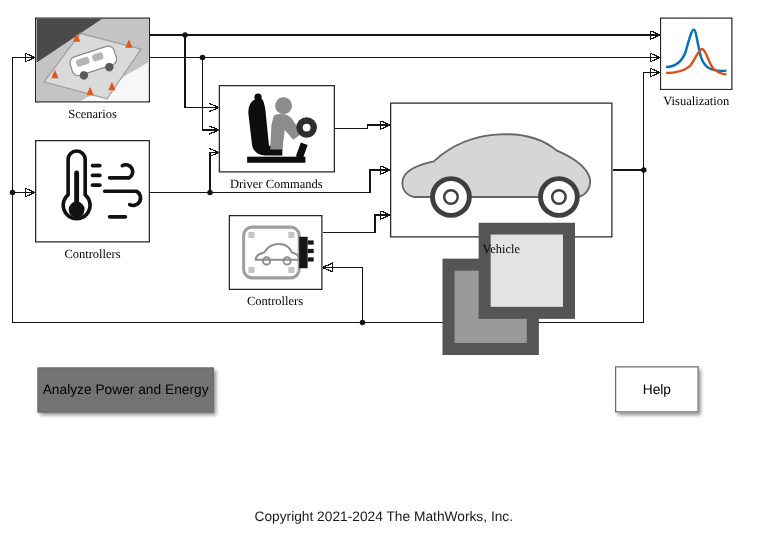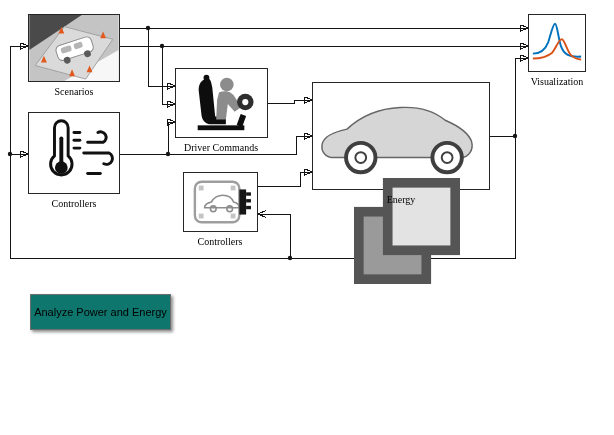--- a/index.html
+++ b/index.html
@@ -22,21 +22,21 @@
   .blk-controllers   { left:183px; top:172px; width:75px;  height:60px; }
   .lbl-controllers   { left:220px; top:236px; }
   .blk-vehicle       { left:312px; top:82px;  width:178px; height:108px; }
   .lbl-vehicle       { left:401px; top:194px; }
   .blk-visualization { left:528px; top:14px;  width:58px;  height:58px; }
   .lbl-visualization { left:557px; top:76px; }
   .badge { position:absolute; left:6px; top:95px; width:11px; height:11px; }
   .btn { position:absolute; display:flex; align-items:center; justify-content:center;
          font-family:inherit; font-size:11px; color:#000; border:1px solid #6e6e6e;
          box-shadow:2px 2px 3px rgba(0,0,0,0.45); cursor:pointer; }
-  .btn-analyze { left:30px;  top:294px; width:141px; height:36px; background:#0f766e; }
+  .btn-analyze { left:30px;  top:294px; width:141px; height:36px; background:#737373; }
   .btn-help    { left:492px; top:293px; width:67px;  height:37px; background:#ffffff; }
   .copyright { position:absolute; left:0; top:408px; width:614px; text-align:center;
                font-size:11px; color:#1a1a1a; }
 </style>
 </head>
 <body>
 
 <div class="canvas">
 
   <svg class="wires" viewBox="0 0 614 435">
@@ -155,27 +155,29 @@
       <circle cx="48" cy="76" r="15" fill="#ffffff" stroke="#3f3f3f" stroke-width="4"></circle>
       <circle cx="48" cy="76" r="5.5" fill="#ffffff" stroke="#3f3f3f" stroke-width="2"></circle>
       <circle cx="136" cy="76" r="15" fill="#ffffff" stroke="#3f3f3f" stroke-width="4"></circle>
       <circle cx="136" cy="76" r="5.5" fill="#ffffff" stroke="#3f3f3f" stroke-width="2"></circle>
     </svg>
     <svg class="badge" viewBox="0 0 11 11">
       <rect x="0.5" y="3.5" width="7" height="7" fill="#9a9a9a" stroke="#555555" stroke-width="1"></rect>
       <rect x="3.5" y="0.5" width="7" height="7" fill="#e3e3e3" stroke="#555555" stroke-width="1"></rect>
     </svg>
   </div>
-  <div class="block-label lbl-vehicle">Energy</div>
+  <div class="block-label lbl-vehicle">Vehicle</div>
 
   <div class="block blk-visualization">
     <svg viewBox="0 0 58 58">
       <rect width="58" height="58" fill="#ffffff"></rect>
       <path d="M4,40 C10,40 16,38 20,28 C23,18 25,9 27,9 C29,9 30,22 33,32 C36,41 42,44 54,43" fill="none" stroke="#0072BD" stroke-width="2"></path>
       <path d="M4,45 C12,45 18,44 24,39 C28,34 31,25 34,25 C37,26 39,36 43,41 C47,45 50,46 54,46" fill="none" stroke="#D95319" stroke-width="2"></path>
     </svg>
   </div>
   <div class="block-label lbl-visualization">Visualization</div>
 
   <button class="btn btn-analyze">Analyze Power and Energy</button>
+  <button class="btn btn-help">Help</button>
 
+  <div class="copyright">Copyright 2021-2024 The MathWorks, Inc.</div>
 
 </div>
 
 </body></html>

